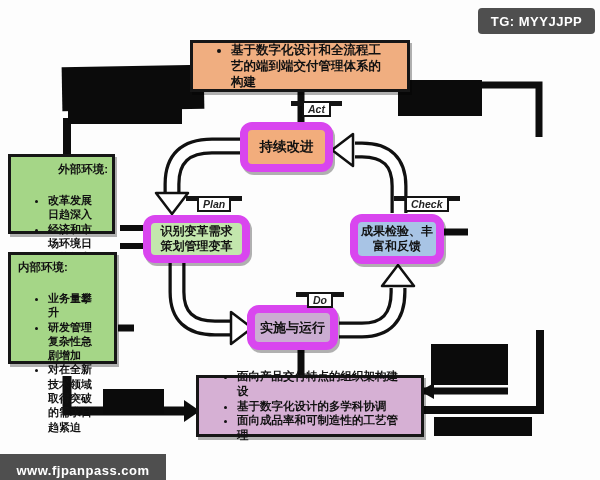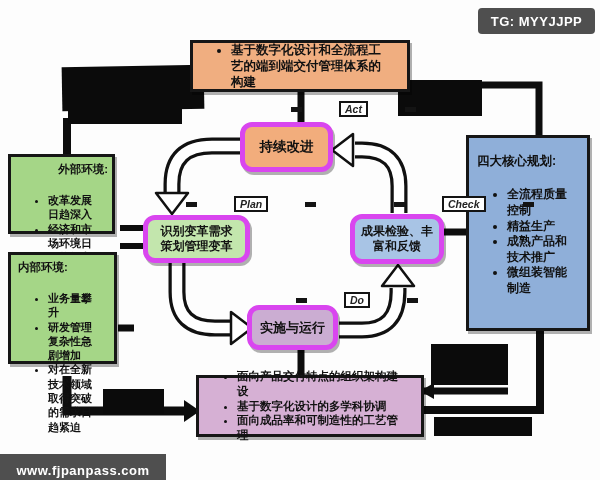--- a/index.html
+++ b/index.html
@@ -1,21 +1,21 @@
 <!DOCTYPE html>
 <html><head>
 <meta charset="utf-8">
 <style>
   html,body{margin:0;padding:0;}
   .stage{position:relative;width:600px;height:480px;background:#fdfdfd;overflow:hidden;
          font-family:"Liberation Sans",sans-serif;color:#111;}
   .layer{position:absolute;left:0;top:0;width:600px;height:480px;}
   .abs{position:absolute;box-sizing:border-box;z-index:2;}
   .box{border:3px solid #161616;box-shadow:2px 3px 0 rgba(0,0,0,0.30);}
-  .cycle{border:5px solid #d946ef;border-radius:12px;display:flex;align-items:center;
+  .cycle{border:8px solid #d946ef;border-radius:12px;display:flex;align-items:center;
          justify-content:center;text-align:center;font-weight:bold;
          box-shadow:2px 3px 0 rgba(0,0,0,0.30);}
   .top-box{left:190px;top:40px;width:220px;height:52px;background:#f0ae80;
            display:flex;align-items:center;padding:2px 4px 2px 8px;}
   .bottom-box{left:196px;top:375px;width:228px;height:62px;background:#d6b0d4;
               display:flex;align-items:center;padding:2px 4px 2px 8px;}
   .env{background:#a5d687;padding:5px 4px 2px 7px;}
   .env-ext{left:8px;top:154px;width:107px;height:80px;text-align:right;}
   .env-int{left:8px;top:252px;width:109px;height:112px;}
   .core{left:466px;top:135px;width:124px;height:196px;background:#8fafd9;
@@ -27,21 +27,21 @@
   .b-env li{font-size:11px;max-width:70px;}
   .b-core li{font-size:12px;max-width:92px;}
   .b-bottom li{font-size:11.5px;max-width:210px;}
   .core .box-title{font-size:12.5px;}
   .cy-act{left:240px;top:122px;width:93px;height:50px;background:#f2ad7c;font-size:13.5px;}
   .cy-plan{left:143px;top:215px;width:107px;height:48px;background:#c3e6ad;justify-content:center;}
   .cy-do{left:247px;top:305px;width:91px;height:45px;background:#cbadd2;font-size:13px;}
   .cy-check{left:350px;top:214px;width:94px;height:50px;background:#a8c4e5;}
   ul.lines{margin:0;padding:0;list-style:none;}
   ul.lines li{font-size:12px;font-weight:bold;line-height:1.25;text-align:center;}
-  .pdca{display:flex;align-items:center;z-index:3;gap:37px;}
+  .pdca{display:flex;z-index:3;}
   .pdca .bar{width:11px;height:5px;background:#141414;}
   .pdca .tag{background:#fff;border:2px solid #141414;padding:0 4px;font-size:10.5px;
              font-weight:bold;font-style:italic;line-height:12px;color:#222;}
   .lbl-act{left:291px;top:101px;}
   .lbl-plan{left:186px;top:196px;}
   .lbl-do{left:296px;top:292px;}
   .lbl-check{left:394px;top:196px;}
   .badge{background:#4f4f4f;color:#fff;font-weight:bold;display:flex;align-items:center;
          justify-content:center;letter-spacing:0.5px;z-index:4;text-align:center;}
   .badge-tg{left:478px;top:8px;width:117px;height:26px;font-size:13px;border-radius:4px;}
@@ -159,29 +159,20 @@
       </ul>
   </div>
   <div class="abs cycle cy-do">实施与运行</div>
   <div class="abs cycle cy-check">
     <ul class="lines">
         <li>成果检验、丰</li>
         <li>富和反馈</li>
       </ul>
   </div>
 
-  <div class="abs box core">
-    <div class="box-title">四大核心规划:</div>
-    <ul class="bullets b-core">
-        <li>全流程质量控制</li>
-        <li>精益生产</li>
-        <li>成熟产品和技术推广</li>
-        <li>微组装智能制造</li>
-      </ul>
-  </div>
 
   <div class="abs box bottom-box">
     <ul class="bullets b-bottom">
         <li>面向产品交付特点的组织架构建设</li>
         <li>基于数字化设计的多学科协调</li>
         <li>面向成品率和可制造性的工艺管理</li>
       </ul>
   </div>
 
 </div>

